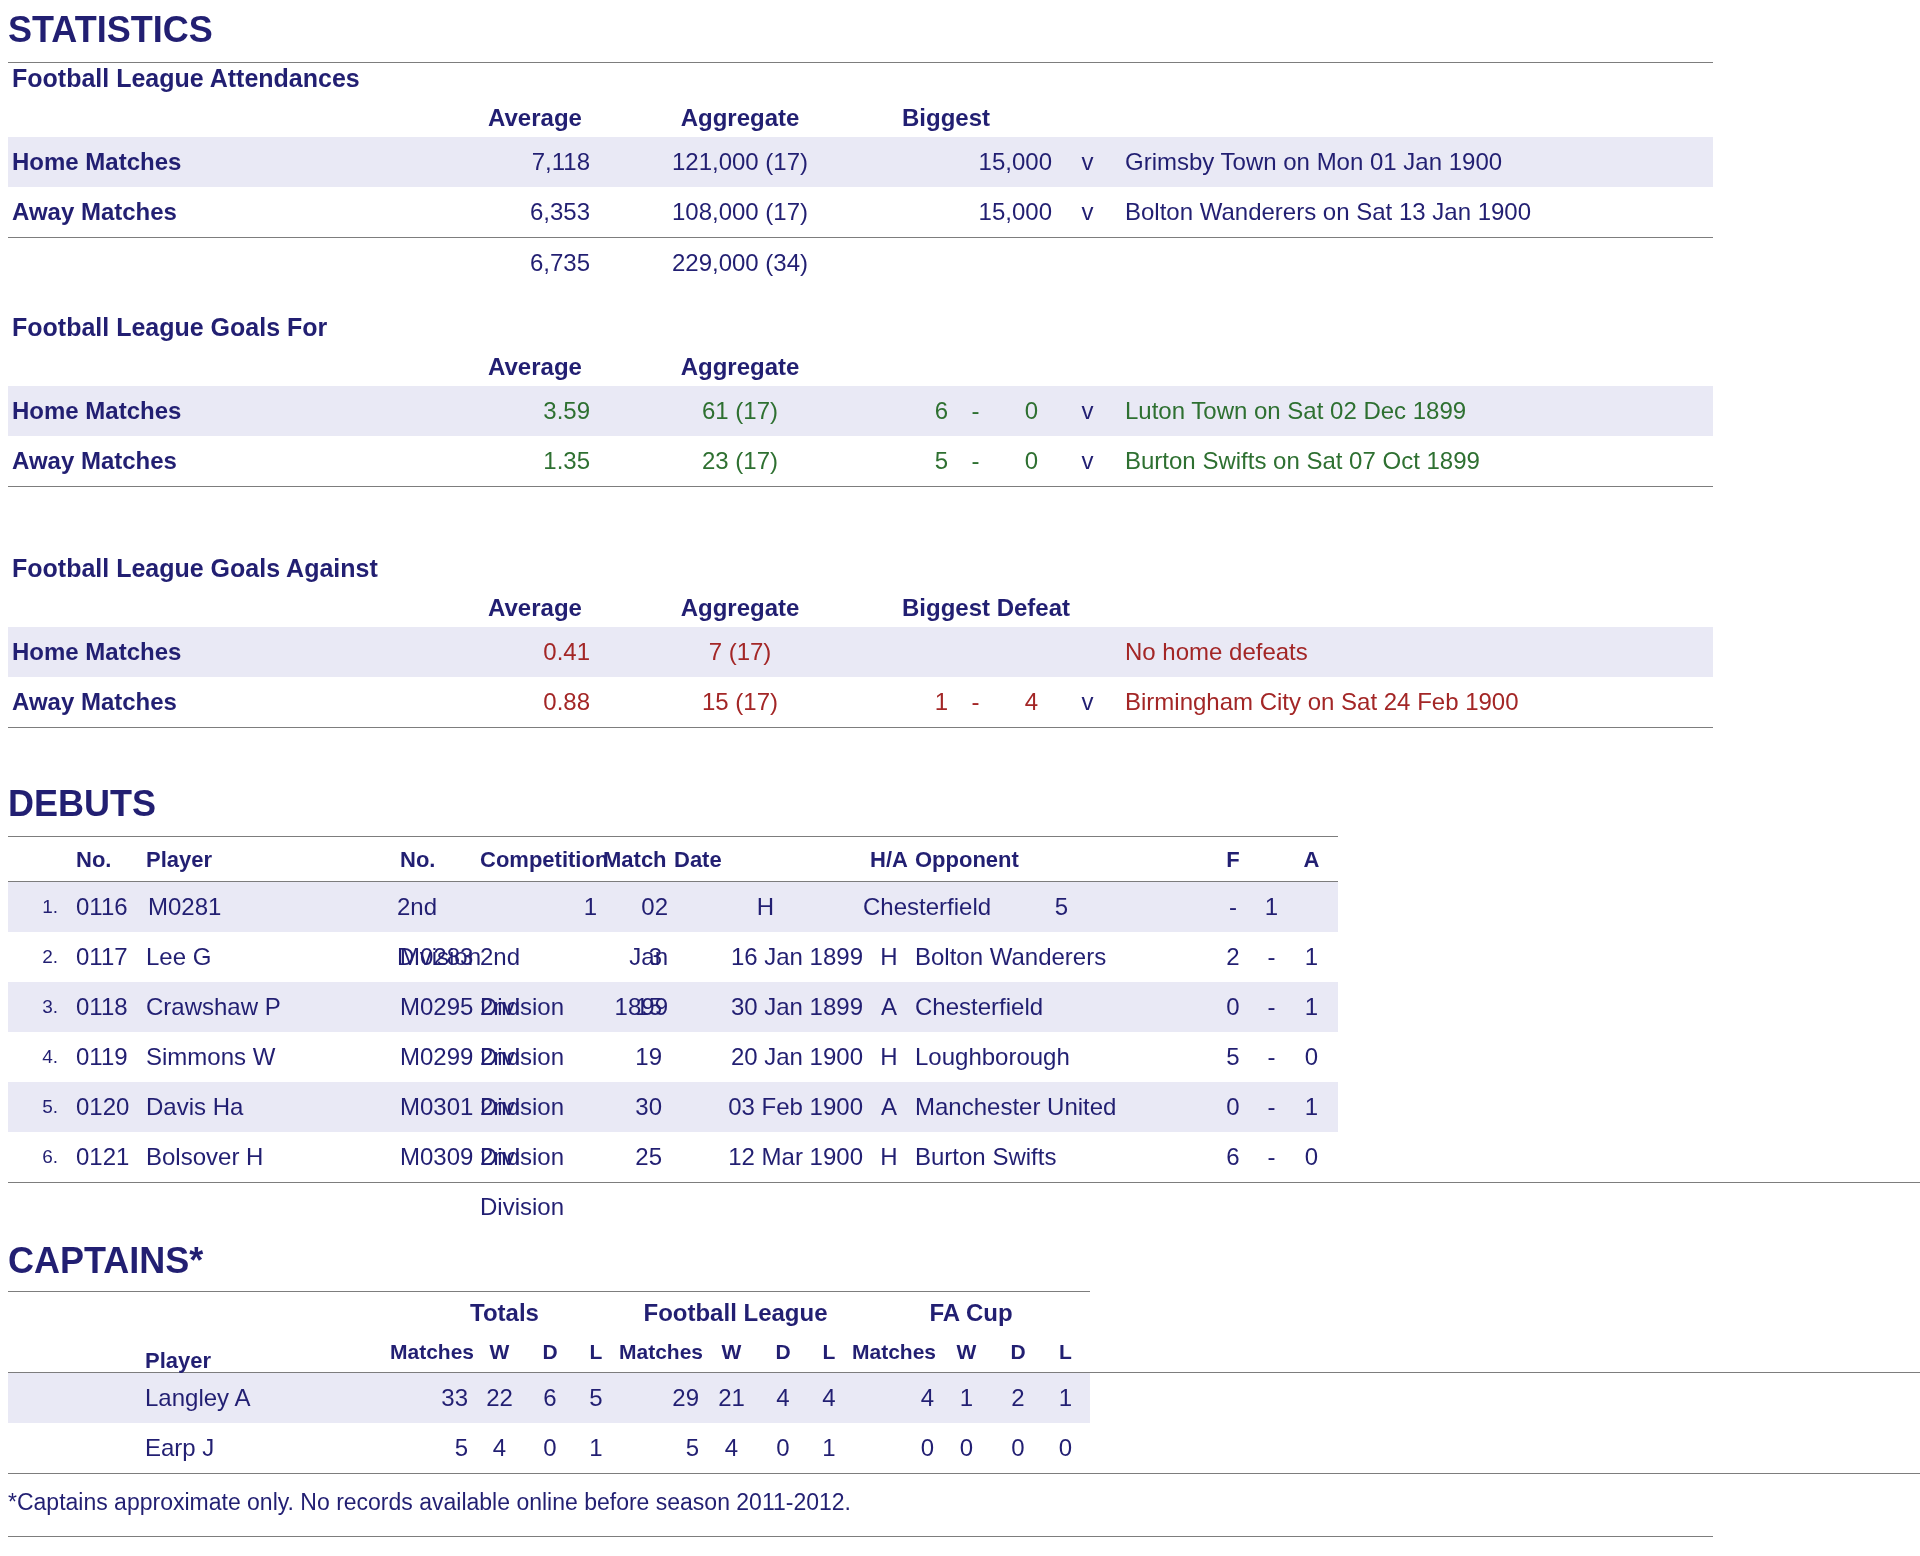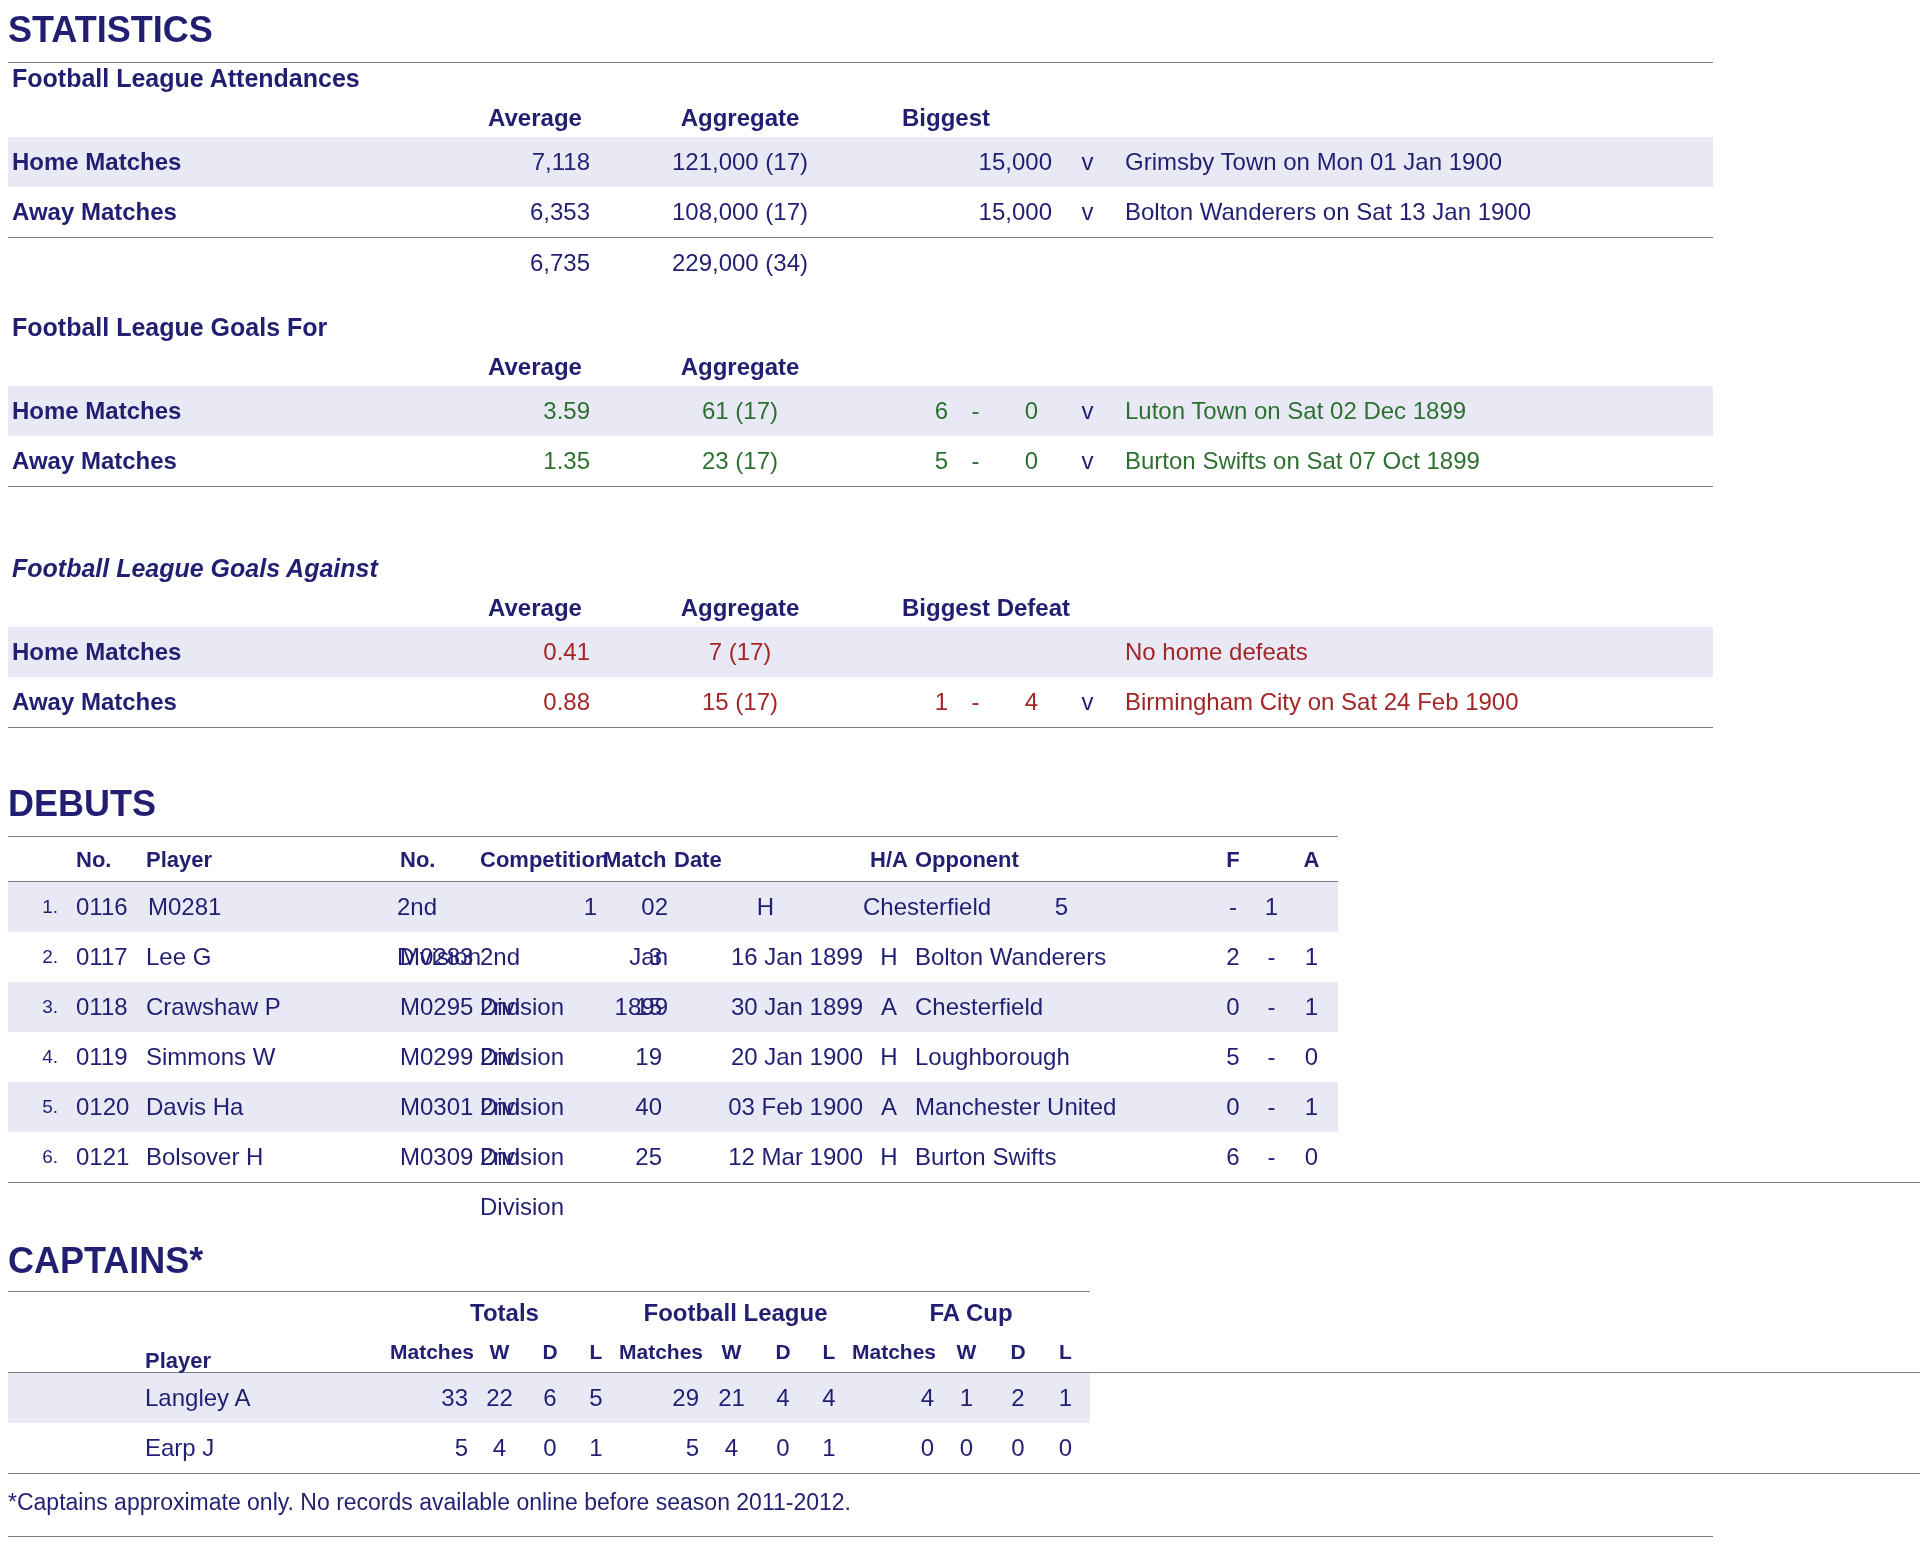--- a/index.html
+++ b/index.html
@@ -39,21 +39,21 @@
   .s-bighead{grid-column:4 / -1;text-align:left;padding-left:12px;}
   .s-f{text-align:right;}
   .s-sep{text-align:center;}
   .s-a{text-align:center;}
   .s-v{text-align:center;color:var(--text-navy);}
   .s-opp{text-align:left;padding-left:10px;}
   .gf{color:var(--goals-for-green);}
   .ga{color:var(--goals-against-red);}
   .zebra > div:nth-child(odd){background:var(--row-highlight);}
   .mt-gf{margin-top:24px;}
-  .mt-ga{margin-top:66px;font-style:italic;}
+  .mt-ga{margin-top:66px;}
 
   
   .mt-debuts{margin-top:54px;}
   .debut-grid{display:grid;grid-template-columns:60px 70px 252px 83px 130px 65px 195px 52px 293px 50px 27px 53px;width:1330px;}
   .debut-head{height:46px;line-height:46px;font-weight:700;font-size:22px;
     border-top:1px solid var(--rule);border-bottom:1px solid var(--rule);margin-top:10px;}
   .debut-row{height:50px;line-height:50px;}
   .debut-rows{border-bottom:1px solid var(--rule);}
   .d-idx{text-align:right;padding-right:10px;font-size:19px;}
   .d-no{padding-left:8px;}
@@ -268,21 +268,21 @@
         <div class="d-f">5</div>
         <div class="d-sep">-</div>
         <div class="d-a">0</div>
       </div>
         <div class="debut-grid debut-row">
         <div class="d-idx">5.</div>
         <div class="d-no">0120</div>
         <div class="d-player">Davis Ha</div>
         <div class="d-mno">M0301</div>
         <div class="d-comp">2nd Division</div>
-        <div class="d-match">40</div>
+        <div class="d-match">30</div>
         <div class="d-date">03 Feb 1900</div>
         <div class="d-ha">A</div>
         <div class="d-opp">Manchester United</div>
         <div class="d-f">0</div>
         <div class="d-sep">-</div>
         <div class="d-a">1</div>
       </div>
         <div class="debut-grid debut-row">
         <div class="d-idx">6.</div>
         <div class="d-no">0121</div>

